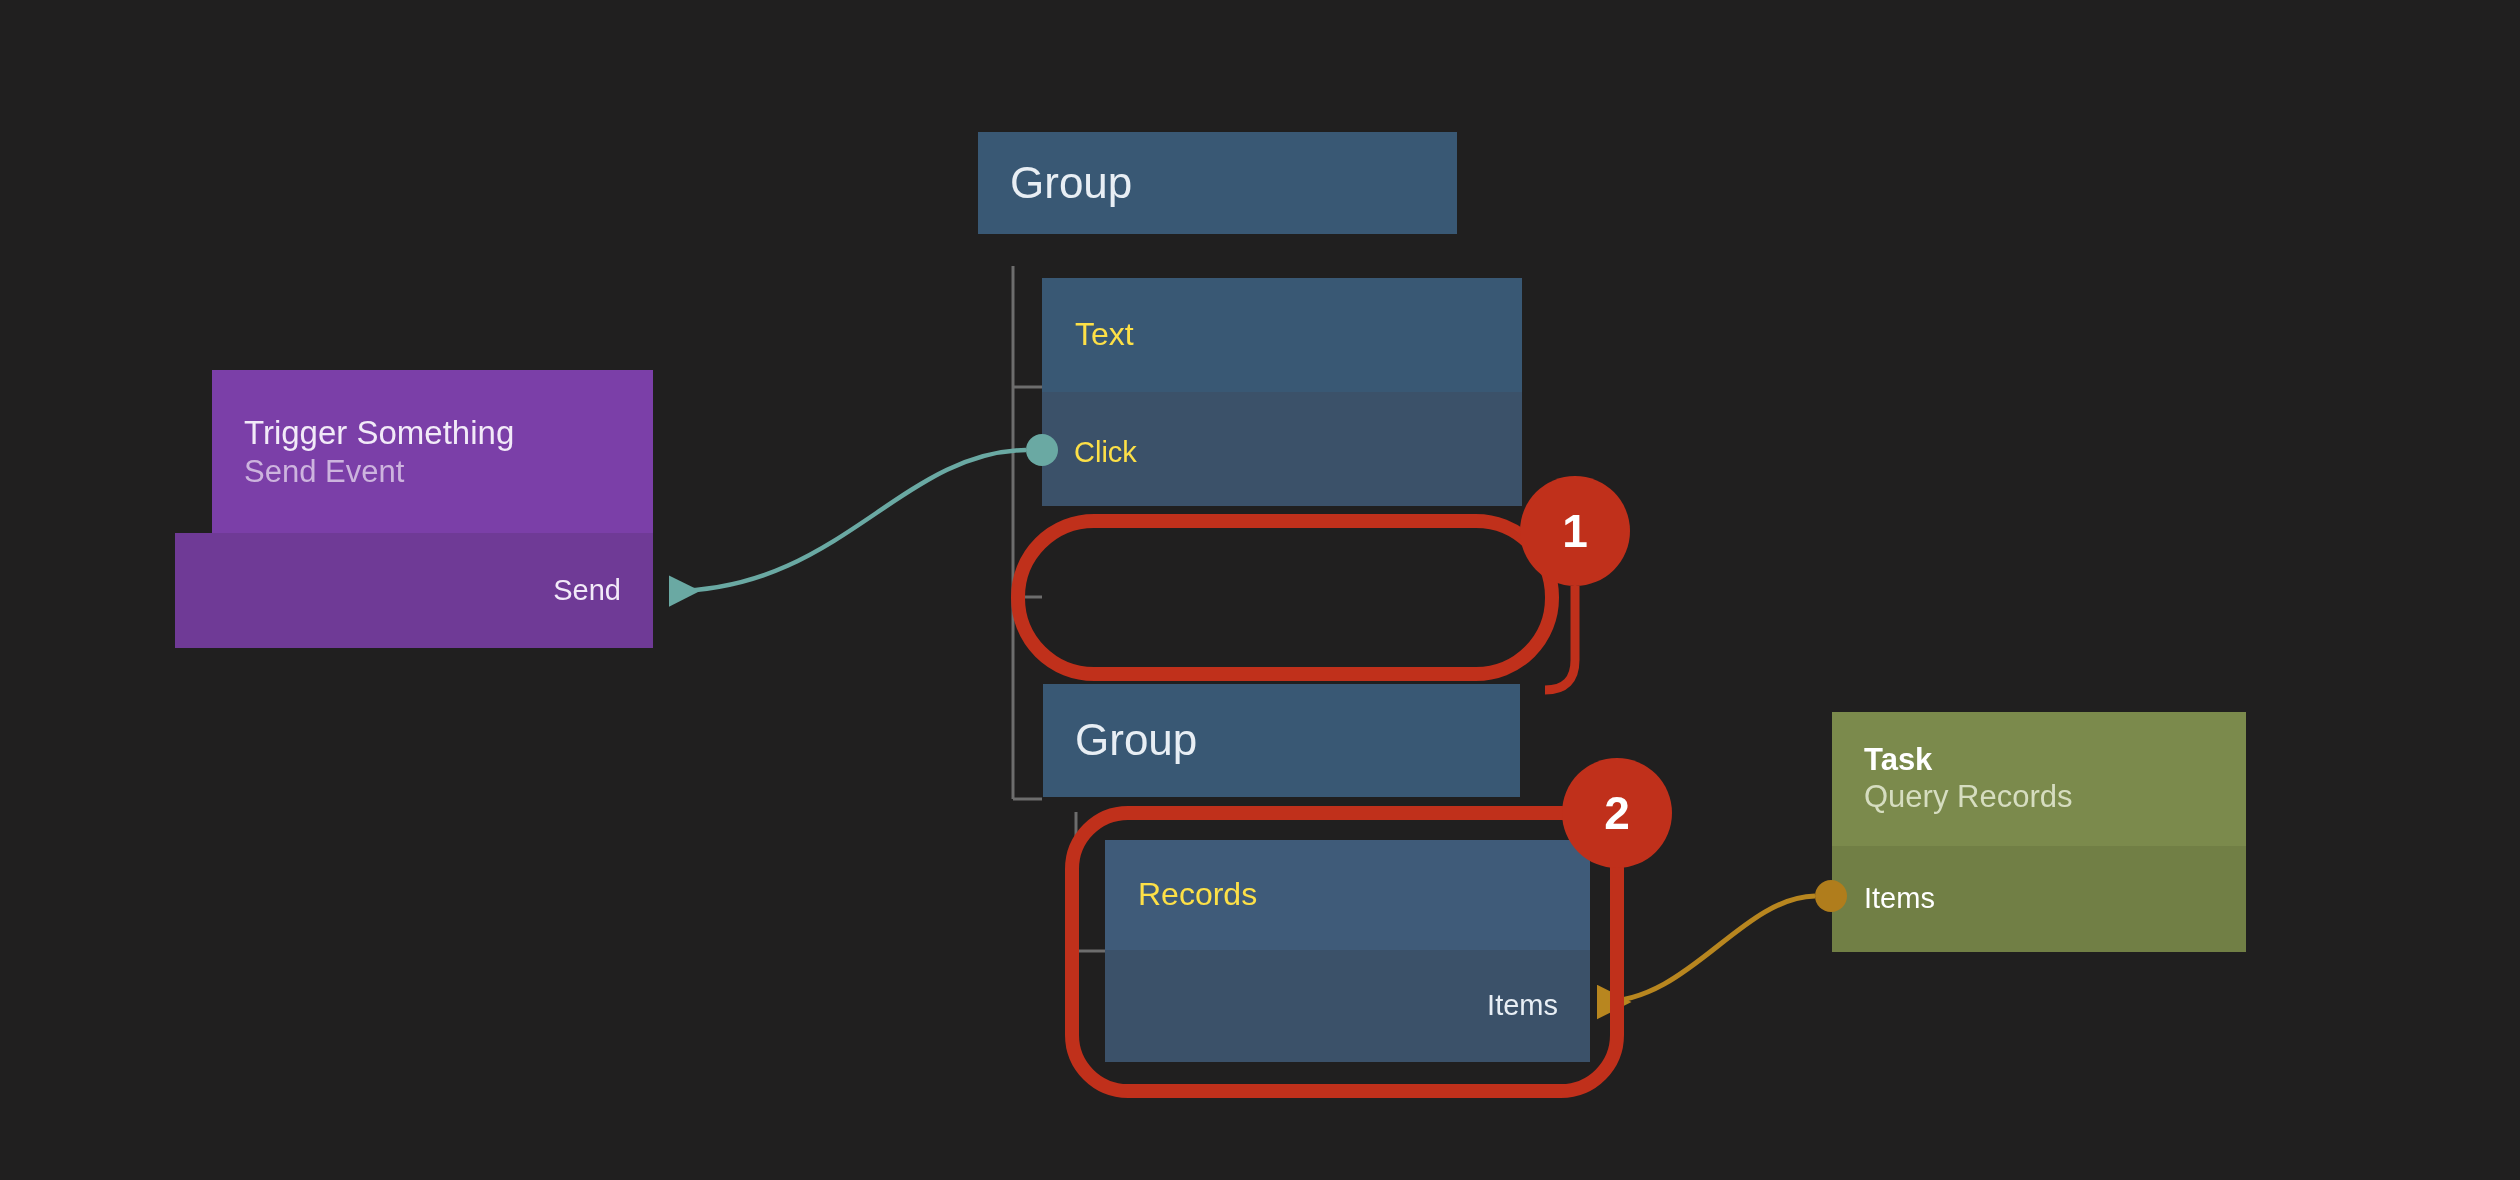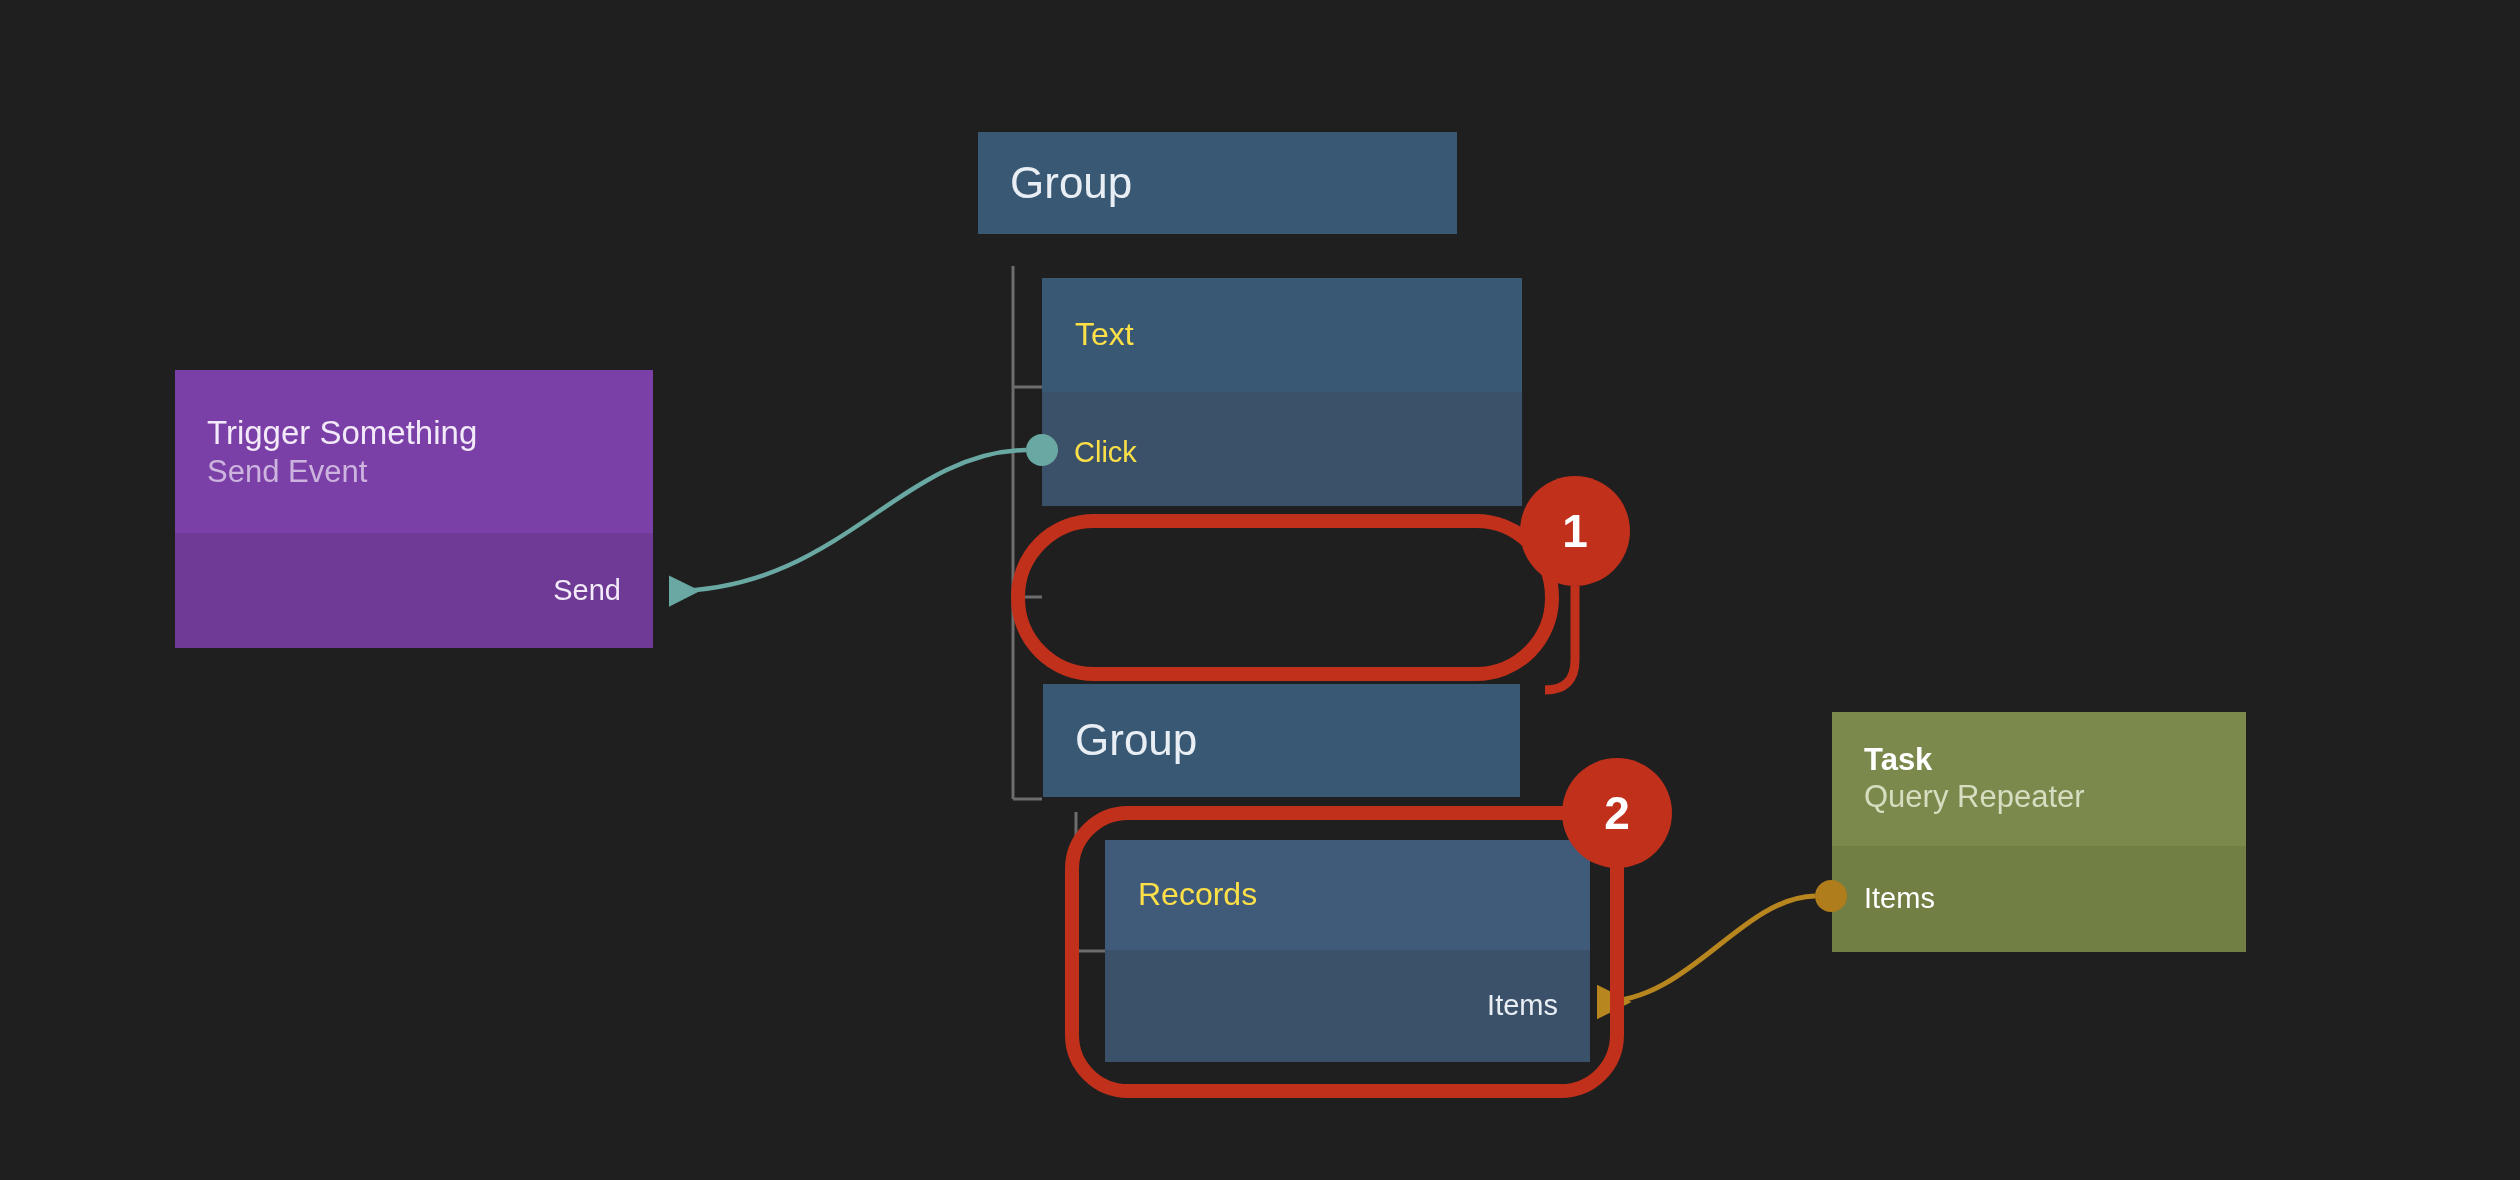--- a/index.html
+++ b/index.html
@@ -61,21 +61,21 @@
   
   .node.flat { background: #395874; }
   .node.flat .title {
     color: #e8eef4;
     font-size: 44px;
     padding-left: 32px;
     line-height: 1.1;
   }
 
   
-  .node.purple .node-header { background: #7b3fa8; }
+  .node.purple .node-header { background: #7b3fa8; margin-left: 37px; }
   .node.purple .node-body   { background: #6f3a96; }
   .node.purple .title {
     color: #f2eaf8;
     font-size: 33px;
     padding-left: 32px;
     line-height: 1.25;
   }
   .node.purple .subtitle {
     color: #cdb4de;
     font-size: 31px;
@@ -200,21 +200,21 @@
       <span class="subtitle">Send Event</span>
     </div>
     <div class="node-body">
       <span class="port right">Send</span>
     </div>
   </div>
 
   <div class="node green" style="left:1832px; top:712px; width:414px; height:240px;">
     <div class="node-header" style="height:134px;">
       <span class="title">Task</span>
-      <span class="subtitle">Query Repeater</span>
+      <span class="subtitle">Query Records</span>
     </div>
     <div class="node-body">
       <span class="port">Items</span>
     </div>
   </div>
 
   <div class="dot" style="left:1815px; top:880px; width:32px; height:32px; background:#b07d1c;"></div>
 
   <svg class="overlay" viewBox="0 0 2520 1180" xmlns="http://www.w3.org/2000/svg">
     <defs>

